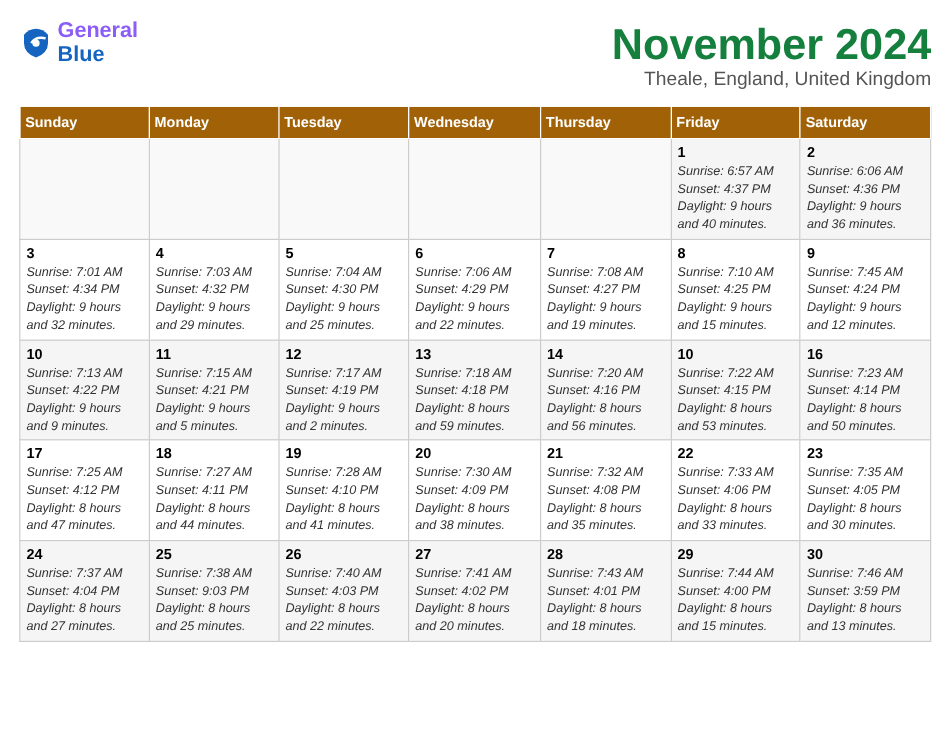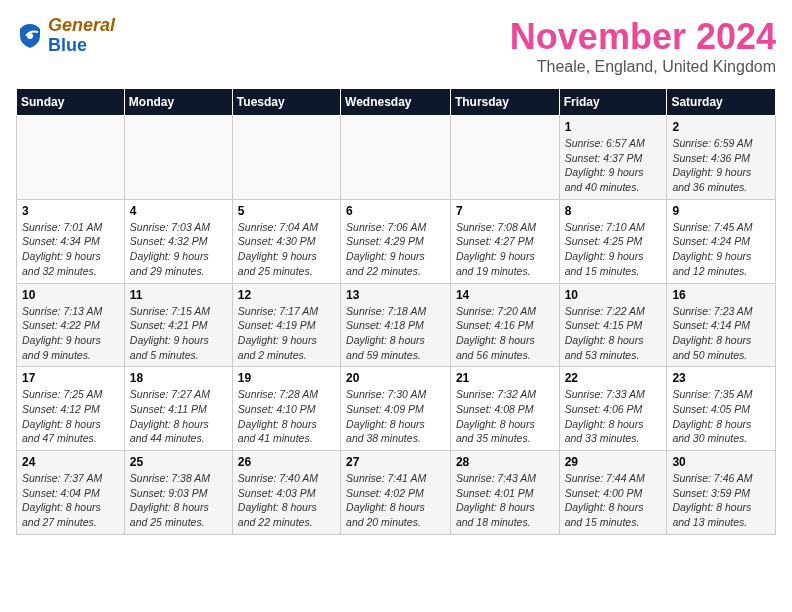--- a/index.html
+++ b/index.html
@@ -19,45 +19,45 @@
     .logo {
       display: flex;
       align-items: center;
       gap: 4px;
     }
     .logo-text {
       font-size: 18px;
       font-weight: bold;
       line-height: 1.1;
     }
-    .logo-general { color: #a16207; font-style: italic; }
+    .logo-general { color: #8b5cf6; }
     .logo-blue { color: #1565c0; }
     .logo-icon {
       width: 28px;
       height: 28px;
     }
     .title-block {
       text-align: right;
     }
     .month-title {
       font-size: 36px;
       font-weight: bold;
-      color: #ec4899;
+      color: #15803d;
     }
     .location {
       font-size: 16px;
       color: #555;
     }
     .calendar {
       width: 100%;
       border-collapse: collapse;
       font-size: 11px;
     }
     .calendar thead tr th {
-      background: #0f172a;
+      background: #a16207;
       color: #fff;
       font-size: 12px;
       font-weight: bold;
       padding: 6px 4px;
       text-align: left;
       border: 1px solid #fff;
     }
     .calendar tbody tr td {
       vertical-align: top;
       padding: 4px 5px;
@@ -131,21 +131,21 @@
         <td class="empty-cell"></td>
         <td>
           <span class="day-number">1</span>
           <div class="day-info" style="white-space: pre-line;">Sunrise: 6:57 AM
 Sunset: 4:37 PM
 Daylight: 9 hours
 and 40 minutes.</div>
         </td>
         <td>
           <span class="day-number">2</span>
-          <div class="day-info" style="white-space: pre-line;">Sunrise: 6:59 AM
+          <div class="day-info" style="white-space: pre-line;">Sunrise: 6:06 AM
 Sunset: 4:36 PM
 Daylight: 9 hours
 and 36 minutes.</div>
         </td>
       </tr>
       <tr>
         <td>
           <span class="day-number">3</span>
           <div class="day-info" style="white-space: pre-line;">Sunrise: 7:01 AM
 Sunset: 4:34 PM

